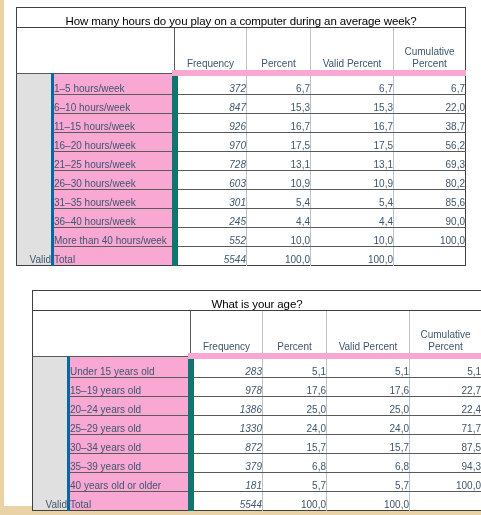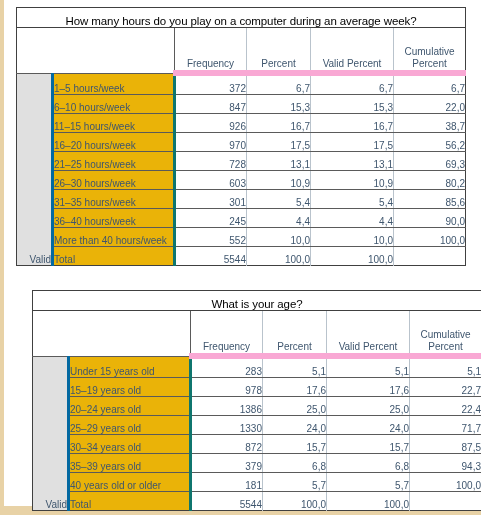--- a/index.html
+++ b/index.html
@@ -93,42 +93,42 @@
     background: #e0e0e0;
     color: #3f566e;
     padding: 0 0 0 4px;
     vertical-align: top;
     text-align: right;
     border-right: 3px solid #0369a1;
   }
   .stub-valid .stub-inner { padding-top: 3px; display: block; }
 
   .rowlabel {
-    background: #eab308;
+    background: #f9a8d4;
     color: #3f566e;
     padding: 0 4px 0 5px;
     height: 18px;
     text-align: left;
     vertical-align: middle;
     border-bottom: 1px solid #5a5a5a;
-    border-right: 3px solid #0f766e;
+    border-right: 6px solid #0f766e;
     white-space: nowrap;
   }
   .num {
     background: #ffffff;
     color: #3f566e;
     text-align: right;
     padding: 0 6px 0 4px;
     height: 18px;
     vertical-align: middle;
     border-bottom: 1px solid #5a5a5a;
     border-left: 1px solid #b9c3cc;
     white-space: nowrap;
   }
-  .num.first { border-left: 1px solid #5a5a5a; }
+  .num.first { border-left: 1px solid #5a5a5a; font-style: italic; }
   tr.last-row .rowlabel,
   tr.last-row .num { border-bottom: none; }
 </style>
 </head>
 <body>
 
 <div id="left-band"></div>
 <div id="bottom-band"></div>
 
 <div id="page">

